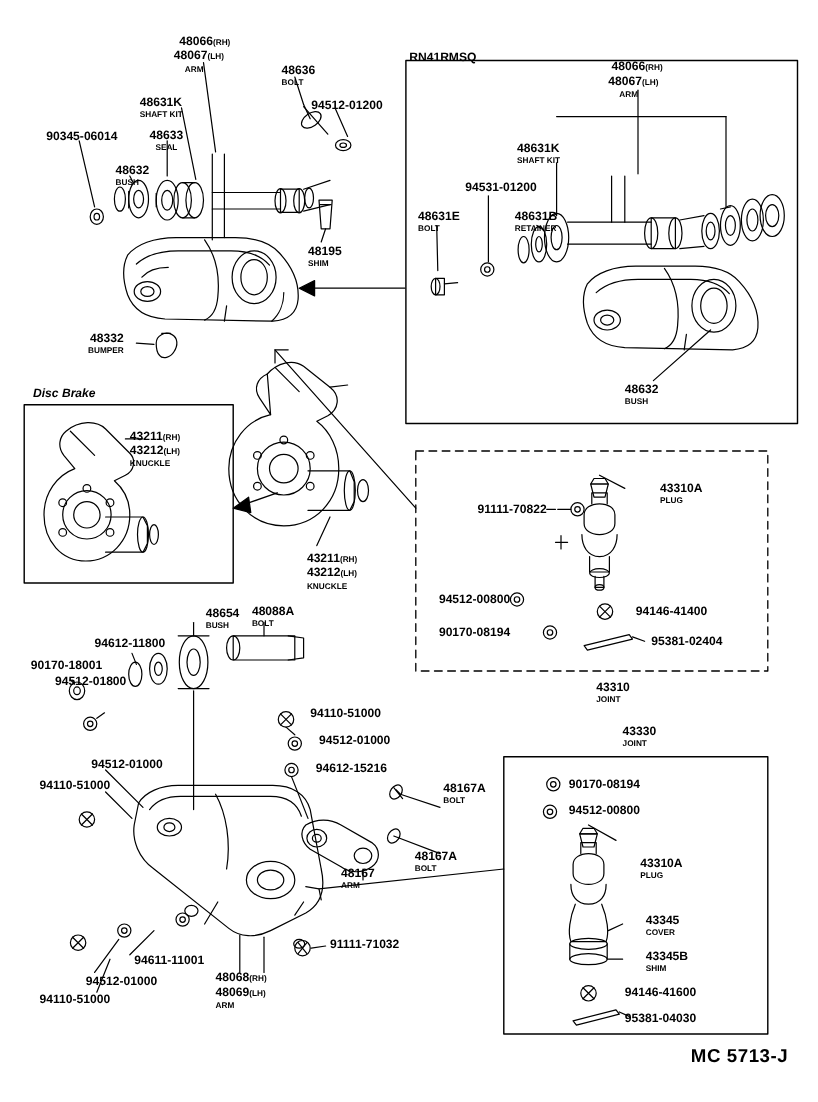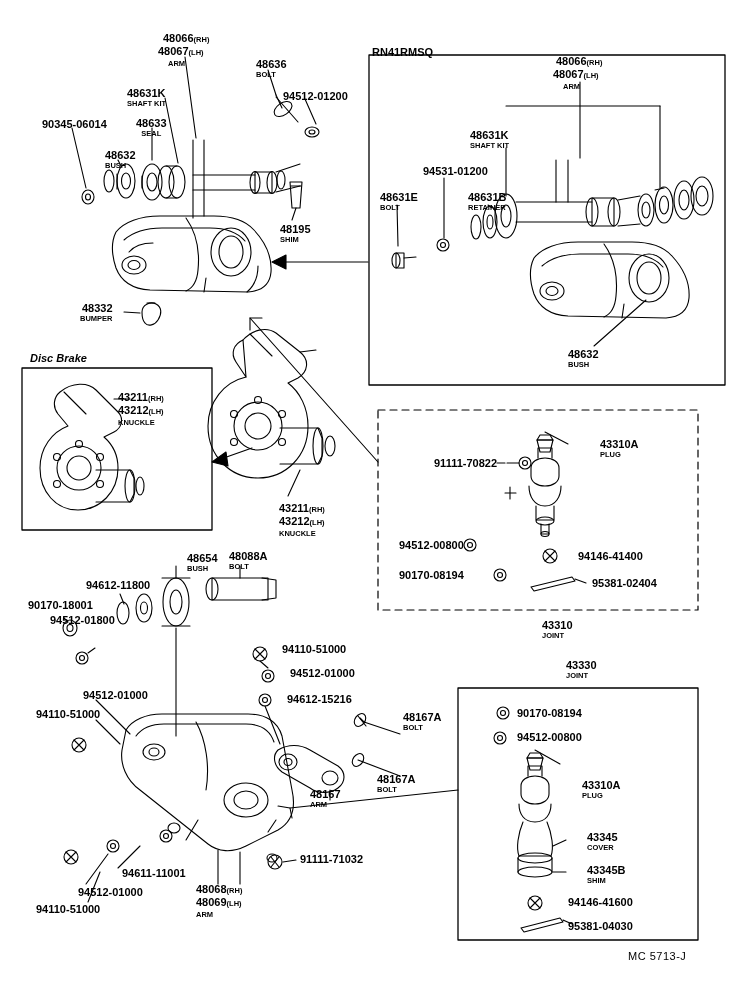--- a/index.html
+++ b/index.html
@@ -11,21 +11,21 @@
     position:relative;
     overflow:hidden;
   }
   #sheet{position:absolute;left:0;top:0;width:744px;height:1002px;}
   svg.art{position:absolute;left:0;top:0;width:744px;height:1002px;}
   .lbl{position:absolute;font-size:10.5px;line-height:10.5px;letter-spacing:0px;white-space:nowrap;font-weight:bold;}
   .lbl .pn{font-size:11px;font-weight:bold;}
   .lbl .sub{font-size:7.5px;font-weight:bold;display:block;}
   .lbl .side{font-size:7.5px;font-weight:bold;}
   .boxtitle{position:absolute;font-size:11px;font-weight:bold;}
-  .code{position:absolute;font-size:11px;font-weight:normal;letter-spacing:.5px;}
+  .code{position:absolute;font-size:17px;font-weight:bold;letter-spacing:.5px;}
 </style>
 </head>
 <body>
 
 <div id="sheet">
 
 <svg class="art" viewBox="0 0 744 1002">
   <g fill="none" stroke="#000" stroke-width="1.1" stroke-linejoin="round" stroke-linecap="round">
 
     <rect x="369" y="55" width="356" height="330" stroke-width="1.3"></rect>

